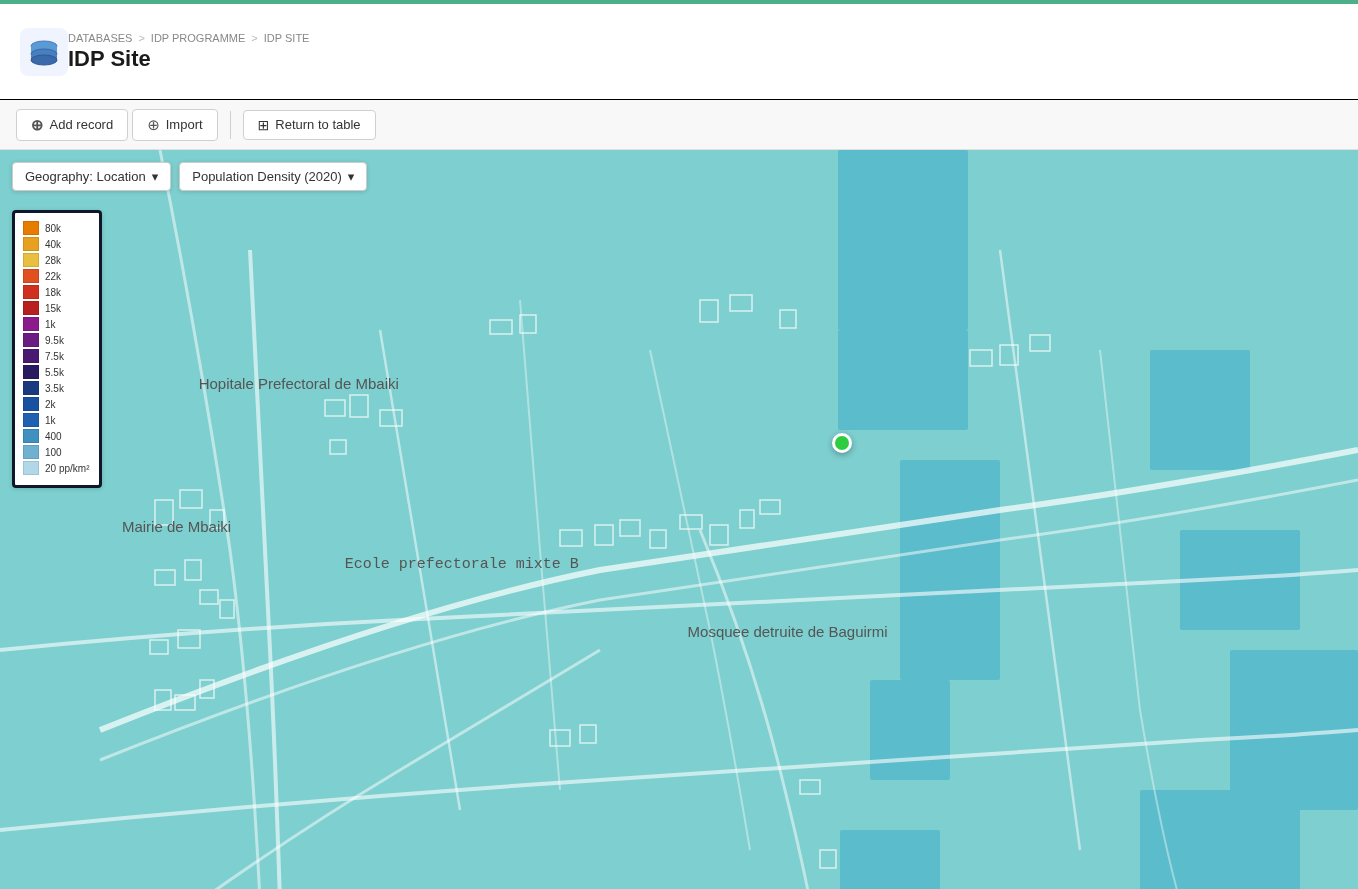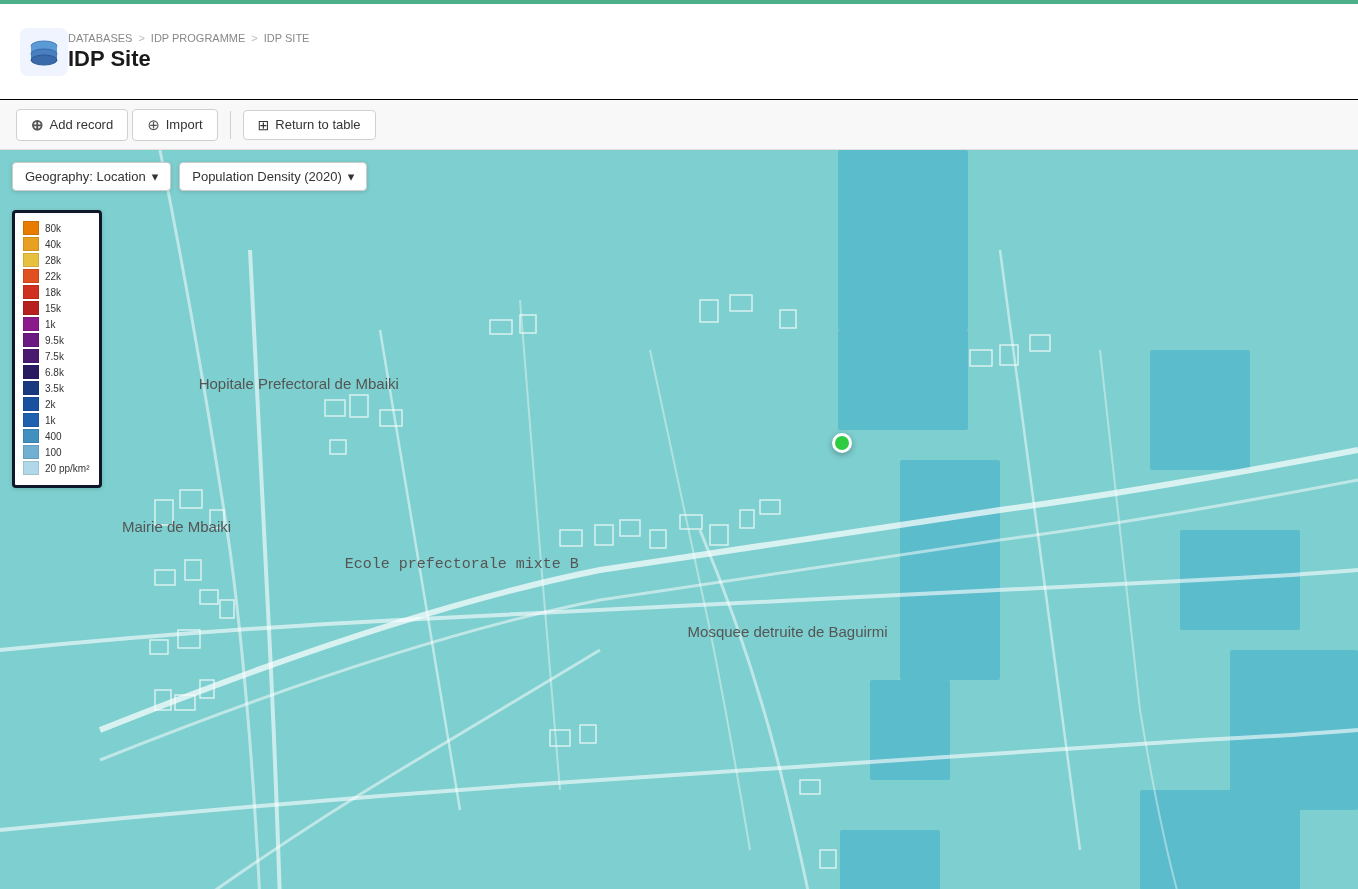--- a/index.html
+++ b/index.html
@@ -244,21 +244,21 @@
       <div class="legend-item">
         <div class="legend-color" style="background:#6a1a80"></div>
         <span class="legend-label">9.5k</span>
       </div>
       <div class="legend-item">
         <div class="legend-color" style="background:#4a1a70"></div>
         <span class="legend-label">7.5k</span>
       </div>
       <div class="legend-item">
         <div class="legend-color" style="background:#2a1a60"></div>
-        <span class="legend-label">6.8k</span>
+        <span class="legend-label">5.5k</span>
       </div>
       <div class="legend-item">
         <div class="legend-color" style="background:#1a3a80"></div>
         <span class="legend-label">3.5k</span>
       </div>
       <div class="legend-item">
         <div class="legend-color" style="background:#1a50a0"></div>
         <span class="legend-label">2k</span>
       </div>
       <div class="legend-item">

